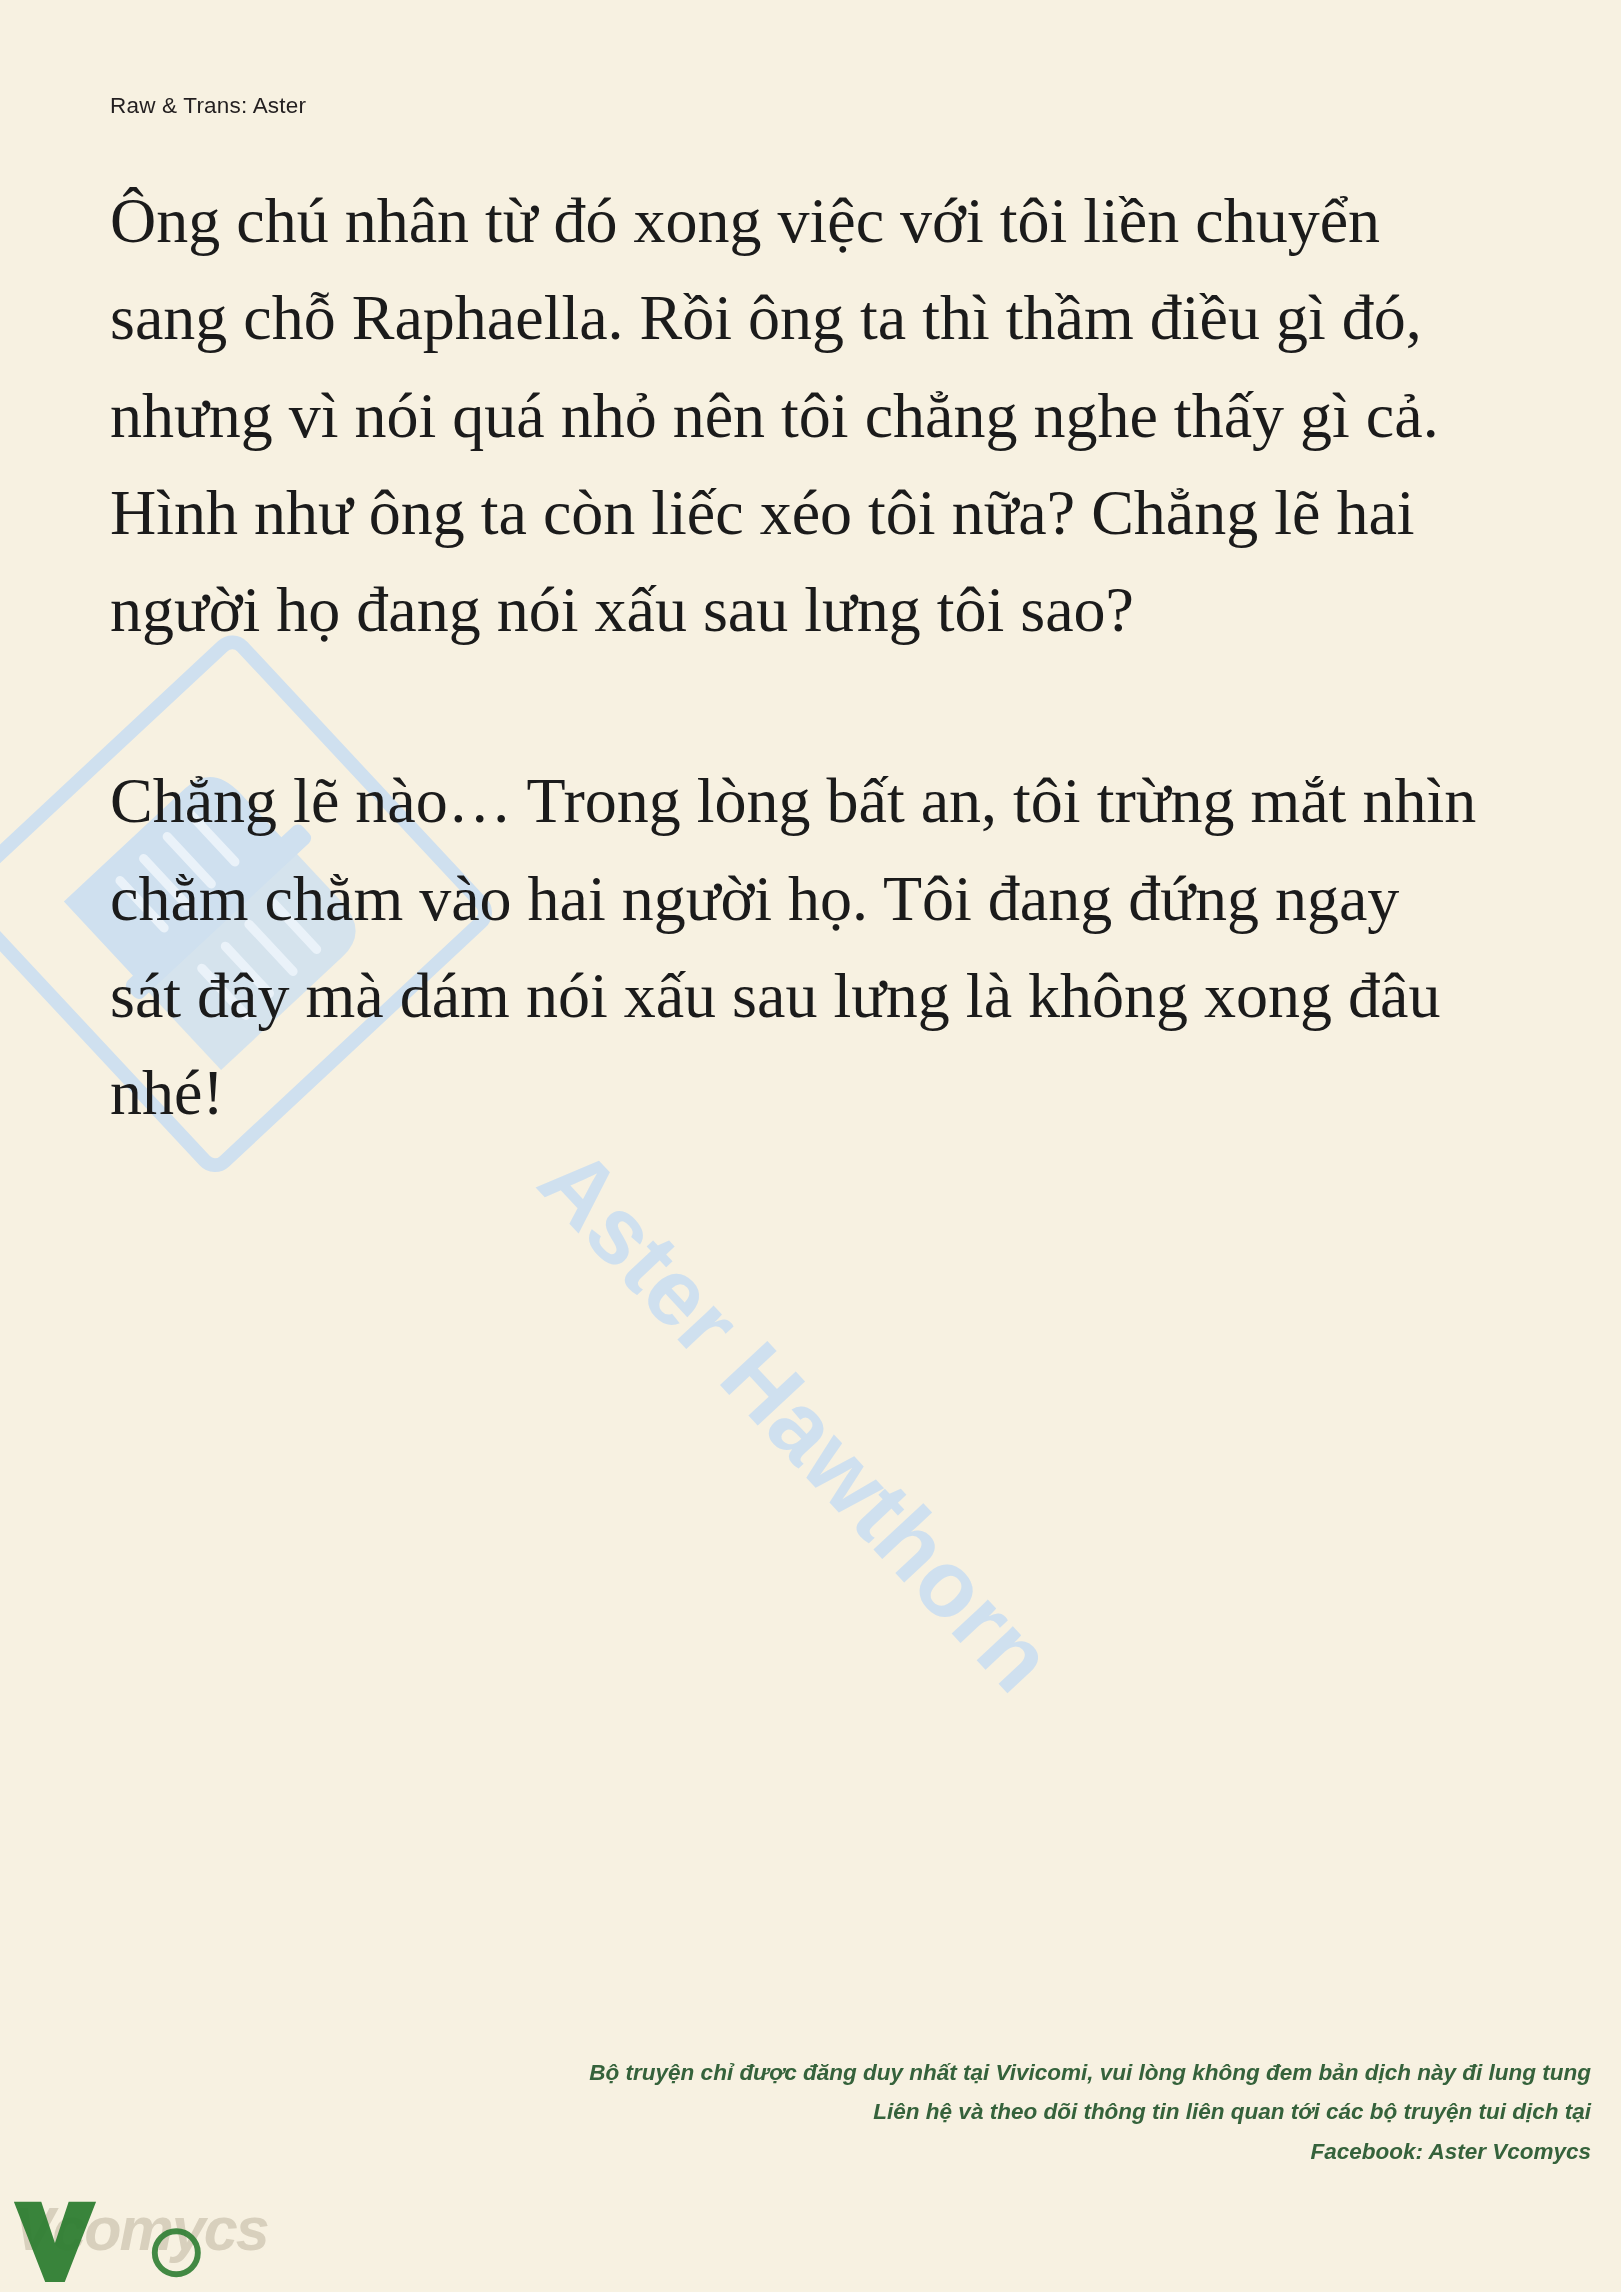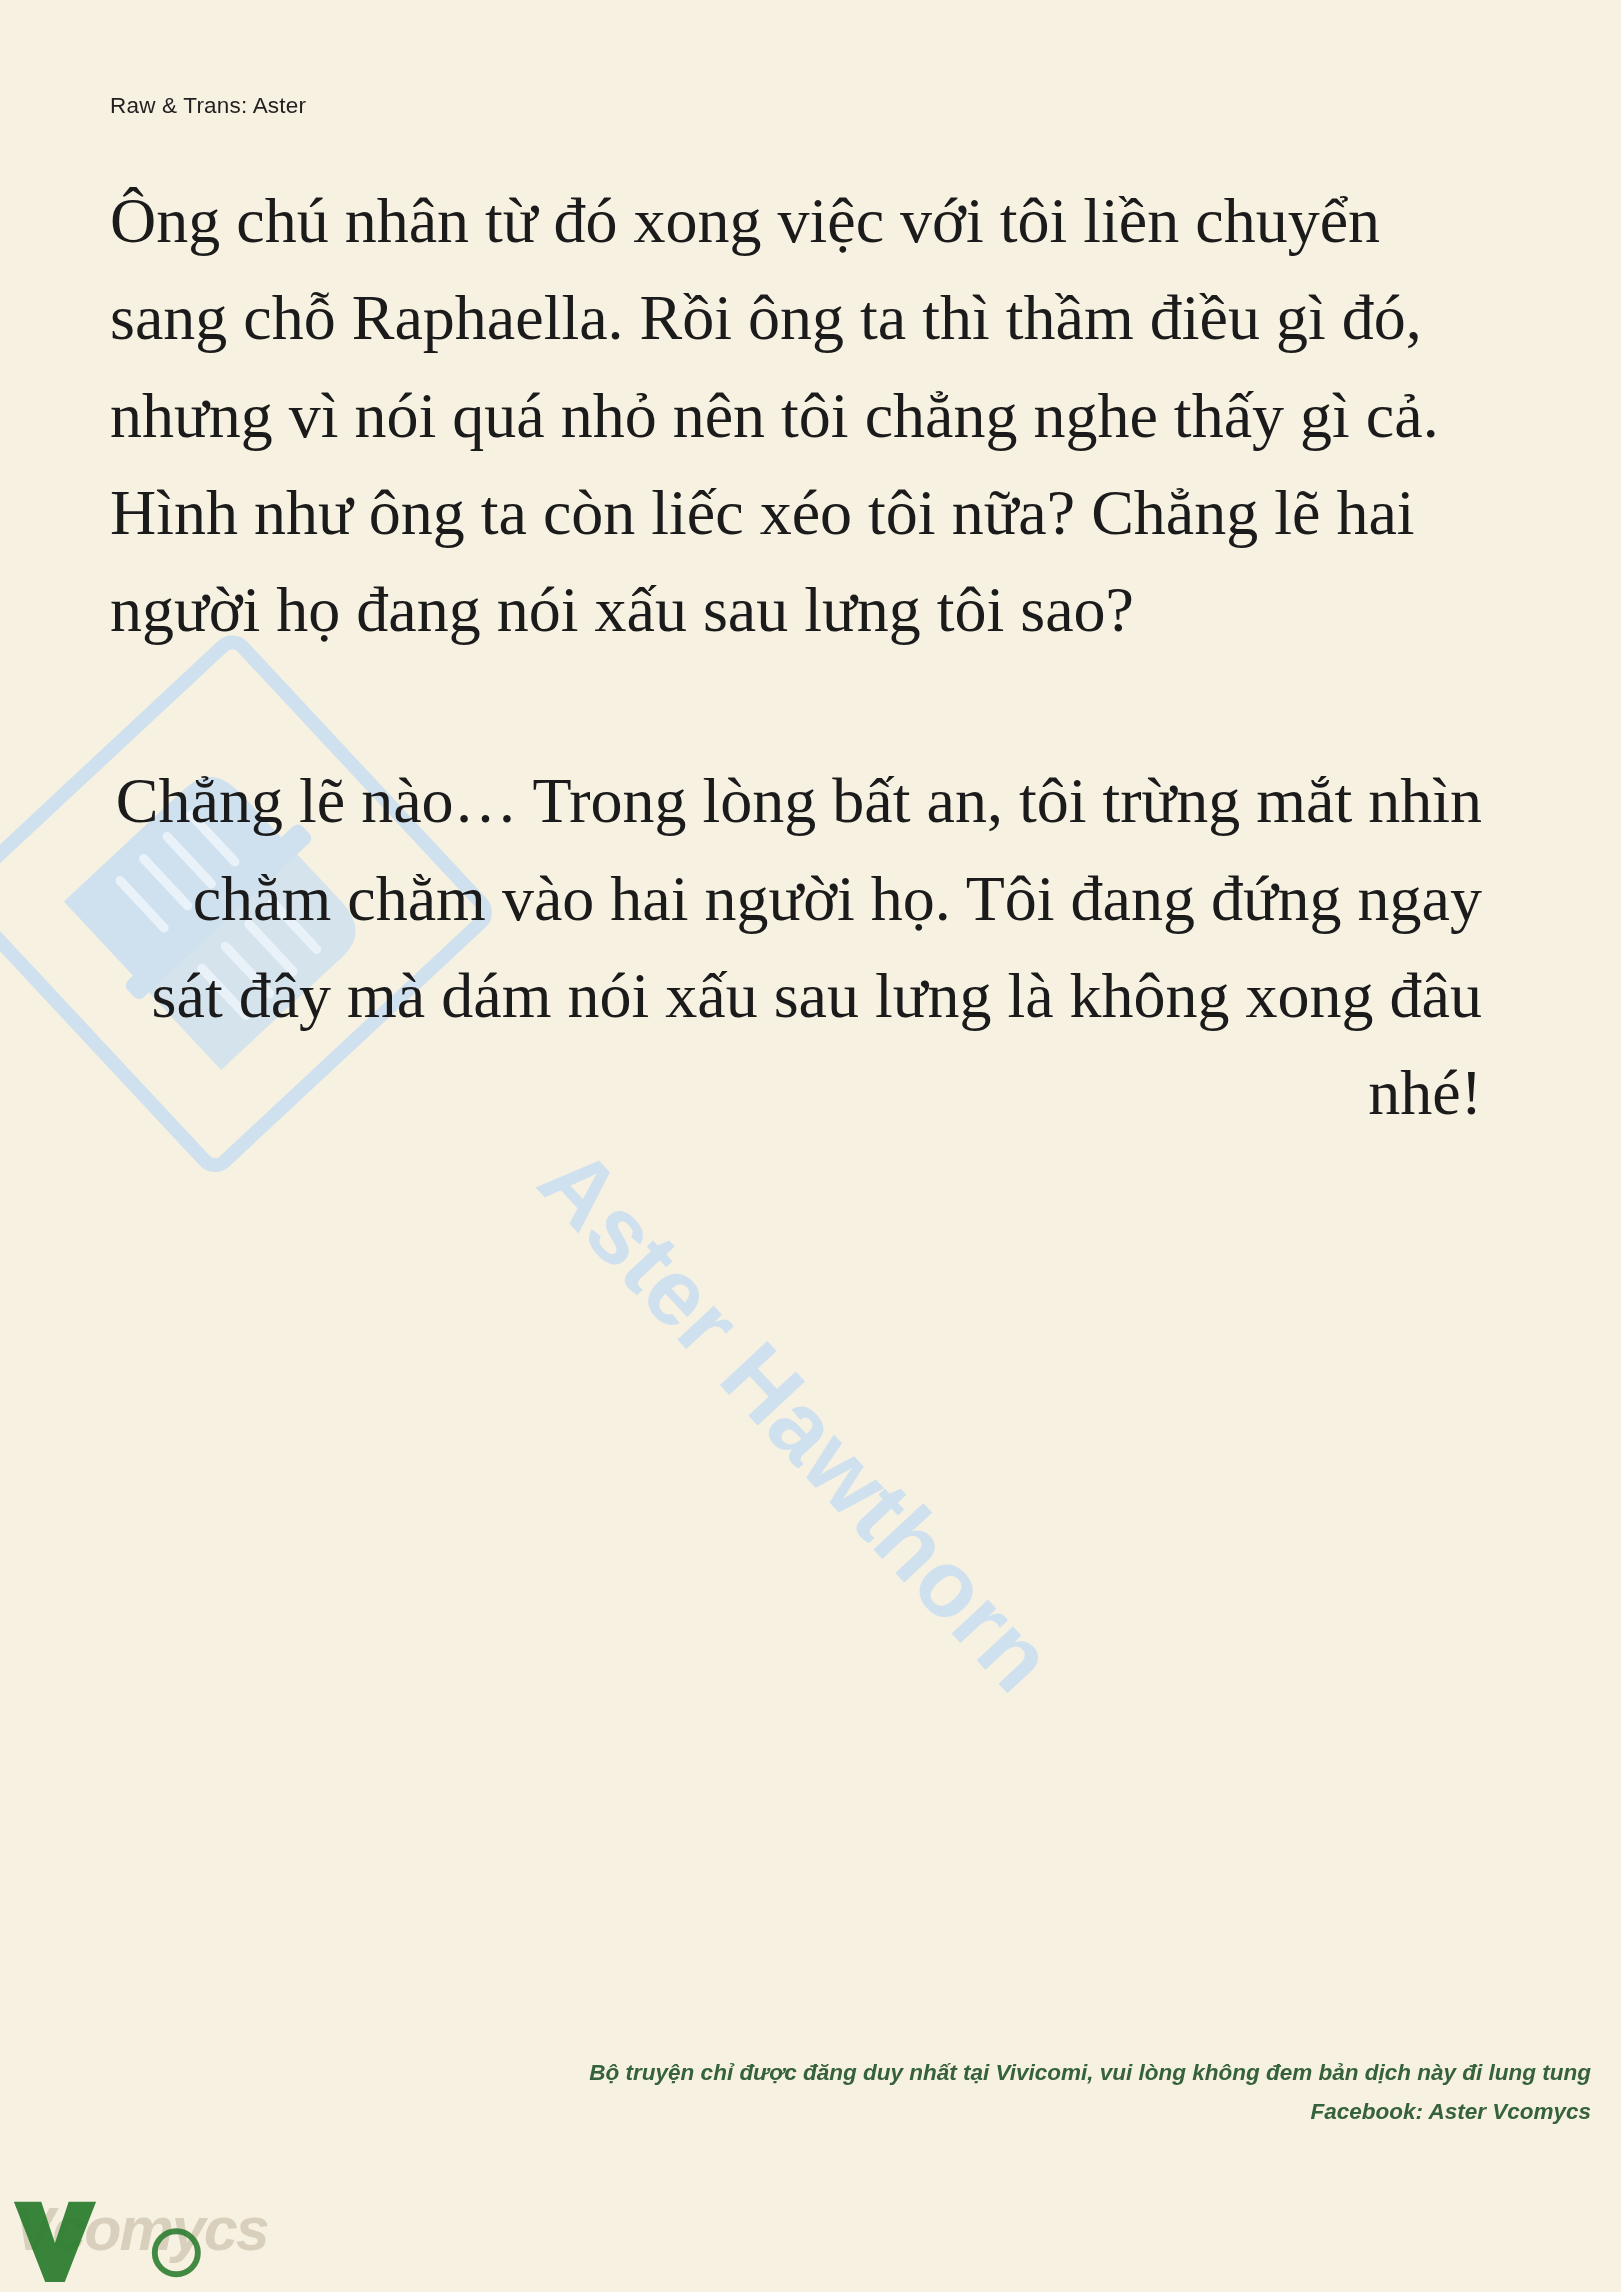--- a/index.html
+++ b/index.html
@@ -74,21 +74,21 @@
     width: 1402px;
   }
   .para {
     font-family: "Liberation Serif", serif;
     font-size: 64px;
     line-height: 1.52;
     color: #1b1b1b;
     margin: 0 0 94px 0;
     max-width: 1372px;
   }
-  .para.p2 { margin-bottom: 98px; text-align: right; }
+  .para.p2 { margin-bottom: 98px; }
   .para.p3 { margin-bottom: 0; }
 
   
   .footer {
     position: absolute;
     left: 0;
     right: 0;
     top: 2053px;
     text-align: right;
     font-family: "Liberation Sans", sans-serif;
@@ -158,20 +158,21 @@
     <div class="wm-text">Aster Hawthorn</div>
   </div>
 
   <div class="content">
     <p class="para p1">Ông chú nhân từ đó xong việc với tôi liền chuyển sang chỗ Raphaella. Rồi ông ta thì thầm điều gì đó, nhưng vì nói quá nhỏ nên tôi chẳng nghe thấy gì cả. Hình như ông ta còn liếc xéo tôi nữa? Chẳng lẽ hai người họ đang nói xấu sau lưng tôi sao?</p>
     <p class="para p2">Chẳng lẽ nào… Trong lòng bất an, tôi trừng mắt nhìn chằm chằm vào hai người họ. Tôi đang đứng ngay sát đây mà dám nói xấu sau lưng là không xong đâu nhé!</p>
   </div>
 
   <div class="footer">
     <div>Bộ truyện chỉ được đăng duy nhất tại Vivicomi, vui lòng không đem bản dịch này đi lung tung</div>
+    <div>Liên hệ và theo dõi thông tin liên quan tới các bộ truyện tui dịch tại</div>
     <div>Facebook: Aster Vcomycs</div>
   </div>
 
   <div class="brand">
     <div class="brand-text">Vcomycs</div>
     <div class="brand-mark">
       <svg width="274" height="98" viewBox="0 0 280 100" xmlns="http://www.w3.org/2000/svg">
         <path d="M6 10 L34 10 L48 52 L62 10 L90 10 L58 92 L38 92 Z" fill="#2e7d32" opacity="0.95"></path>
         <circle cx="172" cy="62" r="22" fill="none" stroke="#2e7d32" stroke-width="6" opacity="0.9"></circle>
       </svg>

